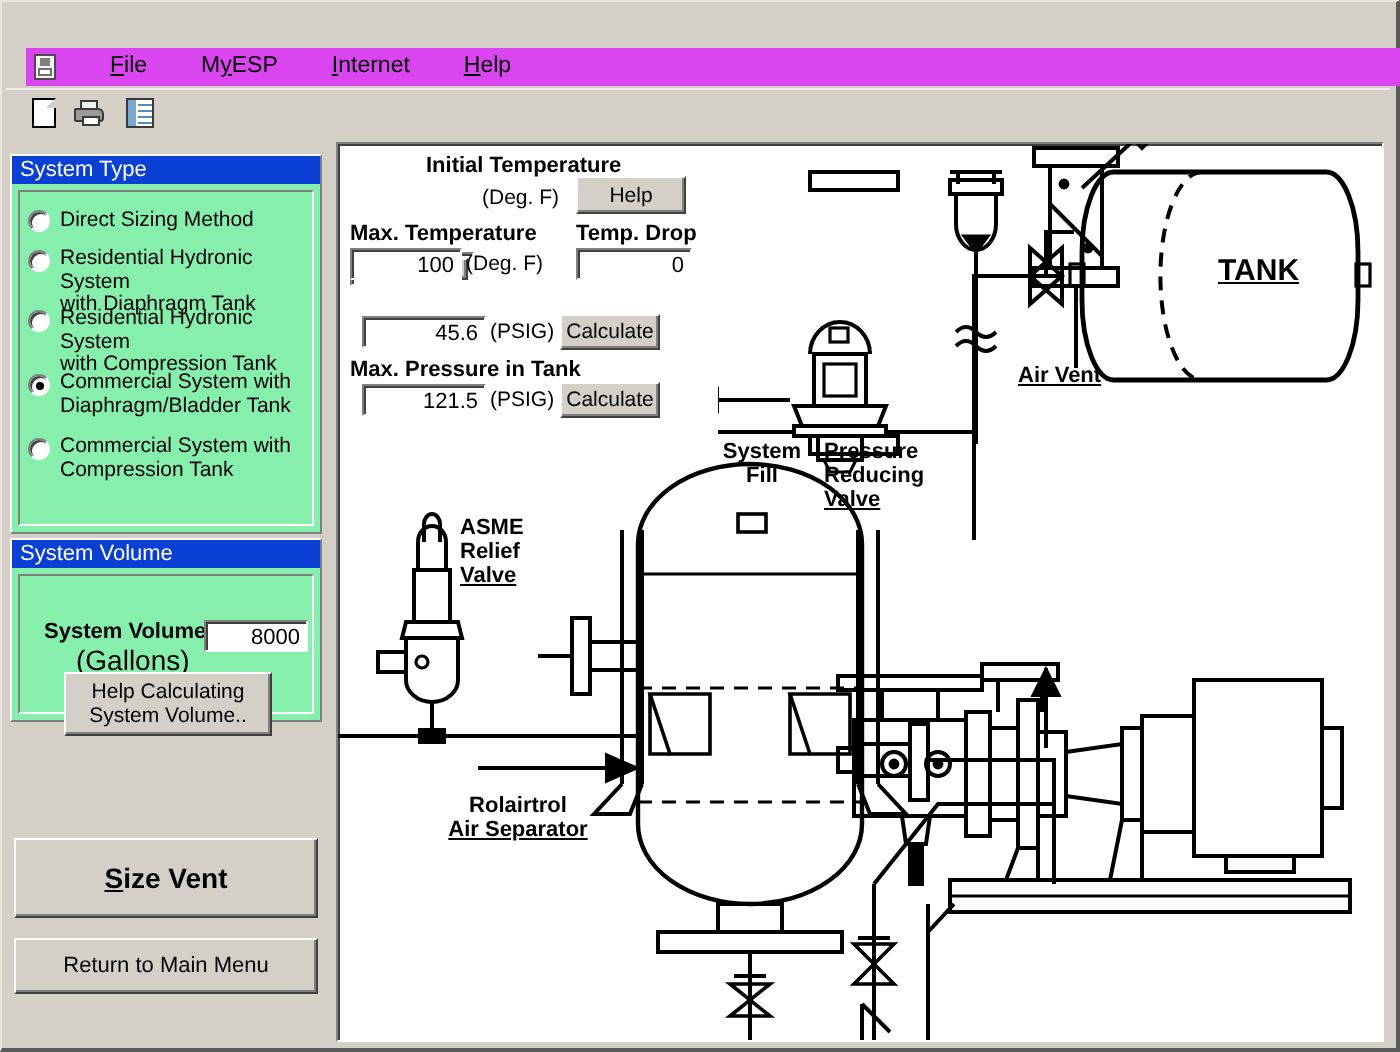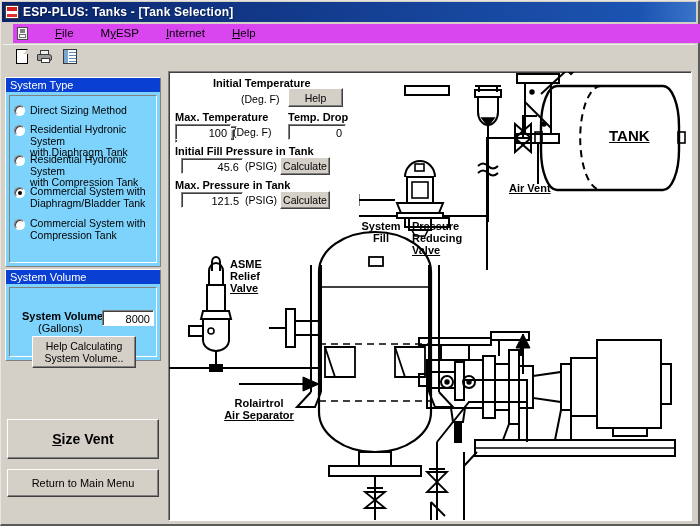--- a/index.html
+++ b/index.html
@@ -208,21 +208,21 @@
   
   .leftcol {
     position: absolute;
     left: 2px; top: 2px;
     width: 158px; height: 450px;
   }
 
   
   .group {
     position: absolute;
-    background: #7dd3fc;
+    background: #86efac;
     border: 1px solid #ffffff;
     border-right-color: #808080;
     border-bottom-color: #808080;
     box-sizing: border-box;
     padding-left: 13px;
   }
   .group-cap {
     position: absolute;
     left: 0; top: 0; right: 0; height: 14px;
     background: #0a3fd4;
@@ -285,21 +285,21 @@
     position: absolute;
     left: 12px; top: 22px;
     font-size: 11px;
     font-weight: bold;
     color: #000;
     line-height: 12px;
   }
   .sv-sub {
     position: absolute;
     left: 28px; top: 34px;
-    font-size: 11px;
+    font-size: 14px;
     color: #000;
   }
   .tfield {
     background: #ffffff;
     border: 1px solid #808080;
     border-right-color: #ffffff;
     border-bottom-color: #ffffff;
     box-shadow: inset 1px 1px 0 #404040;
     box-sizing: border-box;
     font-size: 11px;
@@ -412,24 +412,20 @@
     white-space: pre-line;
   }
   .dlabel u { text-decoration: underline; }
 </style>
 </head>
 <body>
 
 <div id="app">
   <div class="win-frame"></div>
 
-  <div class="titlebar">
-    <div class="title-icon"></div>
-    <div class="title-text">ESP-PLUS: Tanks  -  [Tank Selection]</div>
-  </div>
 
   <div class="menubar">
     <div class="menu-doc-icon"></div>
     <div class="menu-item"><u>F</u>ile</div>
     <div class="menu-item">M<u>y</u>ESP</div>
     <div class="menu-item"><u>I</u>nternet</div>
     <div class="menu-item"><u>H</u>elp</div>
   </div>
 
   <div class="toolbar">
@@ -696,21 +692,20 @@
           <div class="f-unit abs" style="left:68px; top:18px;">(Deg. F)</div>
           <div class="btn abs" style="left:115px; top:13px; width:55px; height:19px;">Help</div>
 
           <div class="f-label abs" style="left:2px; top:36px;">Max. Temperature</div>
           <div class="tfield abs" style="left:2px; top:49px; width:56px; height:16px;">100</div>
           <div class="f-unit abs" style="left:60px; top:51px;">(Deg. F)</div>
 
           <div class="f-label abs" style="left:115px; top:36px;">Temp. Drop</div>
           <div class="tfield abs" style="left:115px; top:49px; width:58px; height:16px;">0</div>
 
-          <div class="f-label abs" style="left:2px; top:70px;">Initial Fill Pressure in Tank</div>
           <div class="tfield abs" style="left:8px; top:83px; width:62px; height:16px;">45.6</div>
           <div class="f-unit abs" style="left:72px; top:85px;">(PSIG)</div>
           <div class="btn abs" style="left:107px; top:82px; width:50px; height:18px;">Calculate</div>
 
           <div class="f-label abs" style="left:2px; top:104px;">Max. Pressure in Tank</div>
           <div class="tfield abs" style="left:8px; top:117px; width:62px; height:16px;padding-left:20px;">121.5</div>
           <div class="f-unit abs" style="left:72px; top:119px;">(PSIG)</div>
           <div class="btn abs" style="left:107px; top:116px; width:50px; height:18px;">Calculate</div>
         </div>
       </div>

